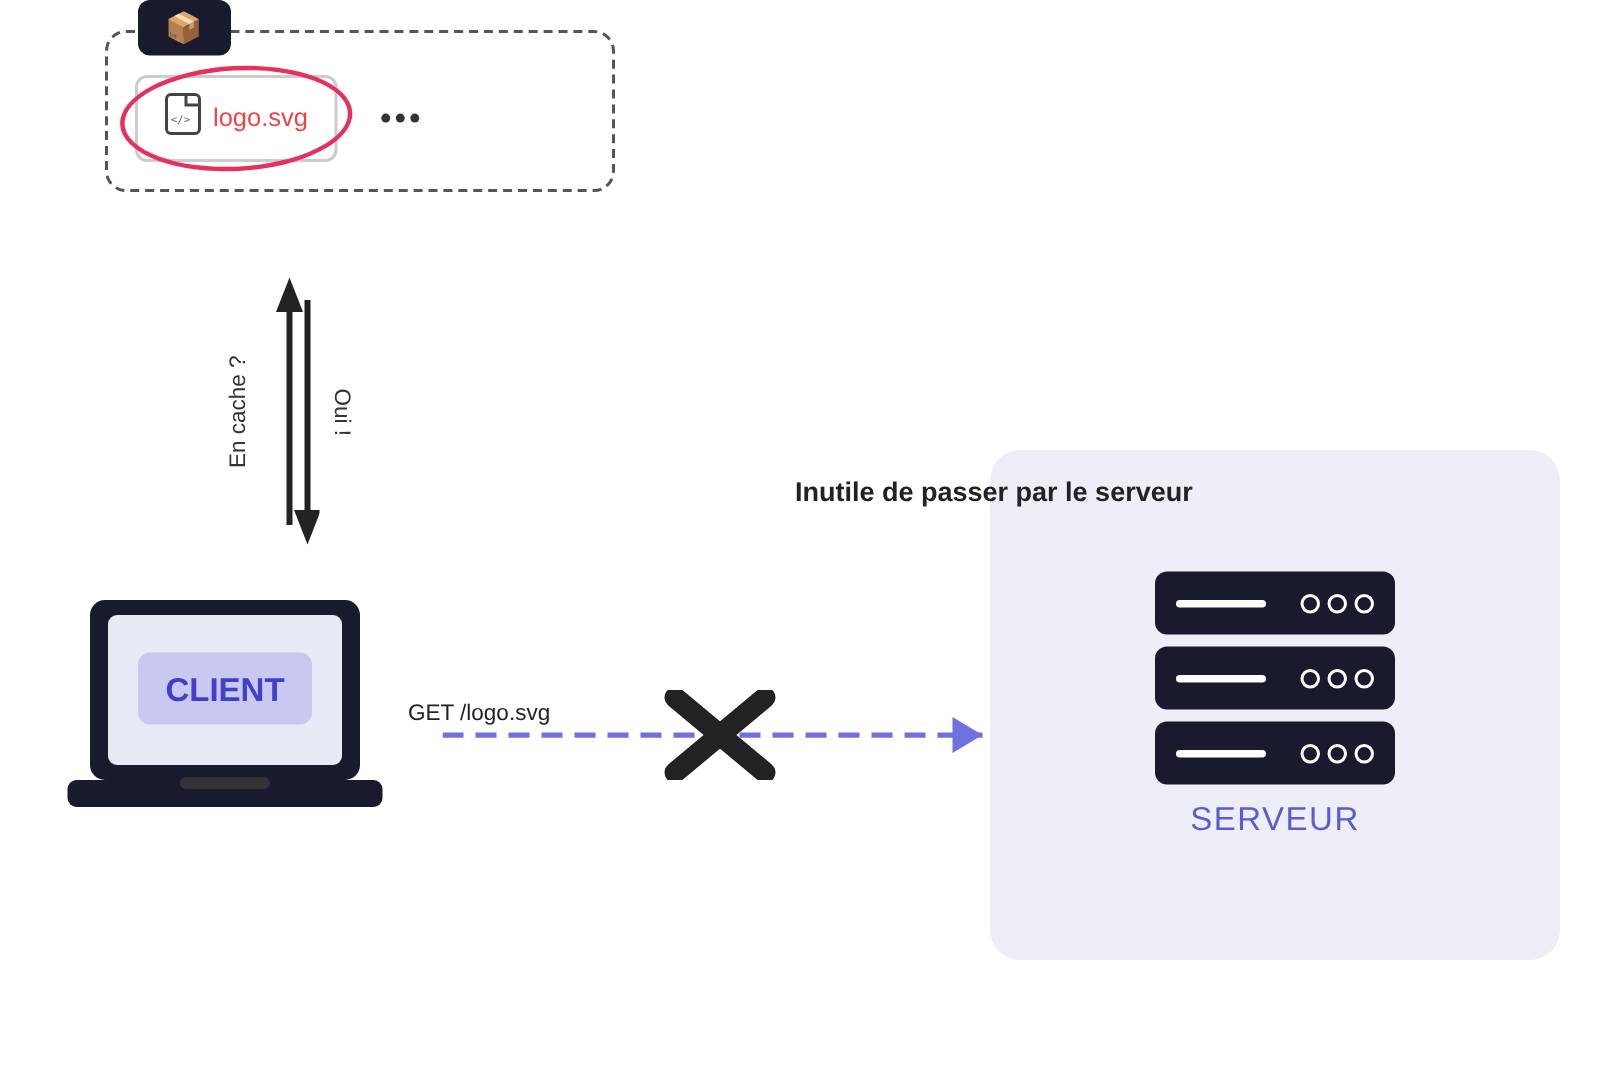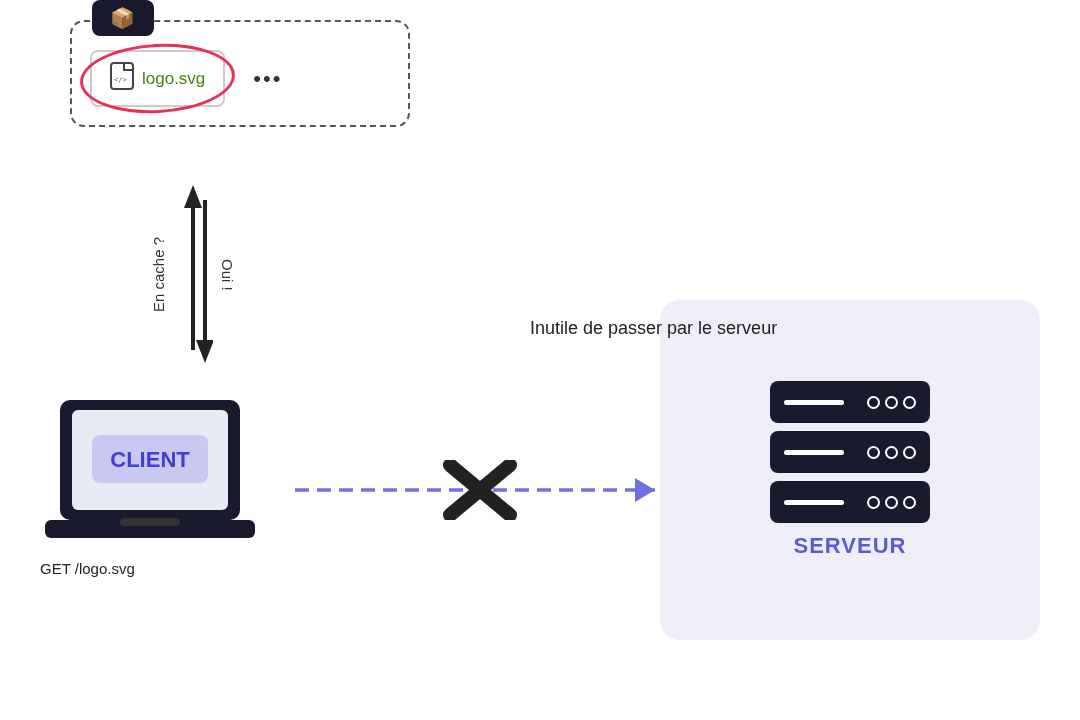--- a/index.html
+++ b/index.html
@@ -85,21 +85,21 @@
     }
 
     .file-icon {
       font-size: 20px;
       color: #555;
     }
 
     .file-name {
       font-size: 17px;
       font-weight: 500;
-      color: #4d7c0f;
+      color: #ef4444;
     }
 
     .ellipsis {
       font-size: 22px;
       color: #333;
       letter-spacing: 2px;
       margin-left: 10px;
     }
 
     
@@ -134,23 +134,22 @@
       margin-left: 6px;
       white-space: nowrap;
     }
 
     
     .client-area {
       position: absolute;
       top: 390px;
       left: 40px;
       display: flex;
-      flex-direction: column;
-      align-items: flex-start;
-      gap: 0;
+      align-items: center;
+      gap: 12px;
     }
 
     .client-label-below {
       font-size: 15px;
       color: #222;
       text-align: center;
     }
 
     
     .server-section {
@@ -206,21 +205,21 @@
       height: 5px;
       background: #fff;
       border-radius: 3px;
       margin-right: auto;
       margin-left: 14px;
     }
 
     
     .serveur-label {
       font-size: 22px;
-      font-weight: 700;
+      font-weight: 400;
       color: #5b5bd6;
       letter-spacing: 1px;
       text-align: center;
     }
   </style>
 </head>
 <body>
 
 <div class="diagram-container">
 
@@ -310,15 +309,15 @@
         <div class="disk-circles">
           <div class="disk-circle"></div>
           <div class="disk-circle"></div>
           <div class="disk-circle"></div>
         </div>
       </div>
     </div>
     <span class="serveur-label">SERVEUR</span>
   </div>
 
-  <div style="position:absolute;top:318px;left:530px;font-size:18px;font-weight:400;color:#222;white-space:nowrap;">Inutile de passer par le serveur</div>
+  <div style="position:absolute;top:318px;left:530px;font-size:18px;font-weight:700;color:#222;white-space:nowrap;">Inutile de passer par le serveur</div>
 
 </div>
 
 </body></html>

